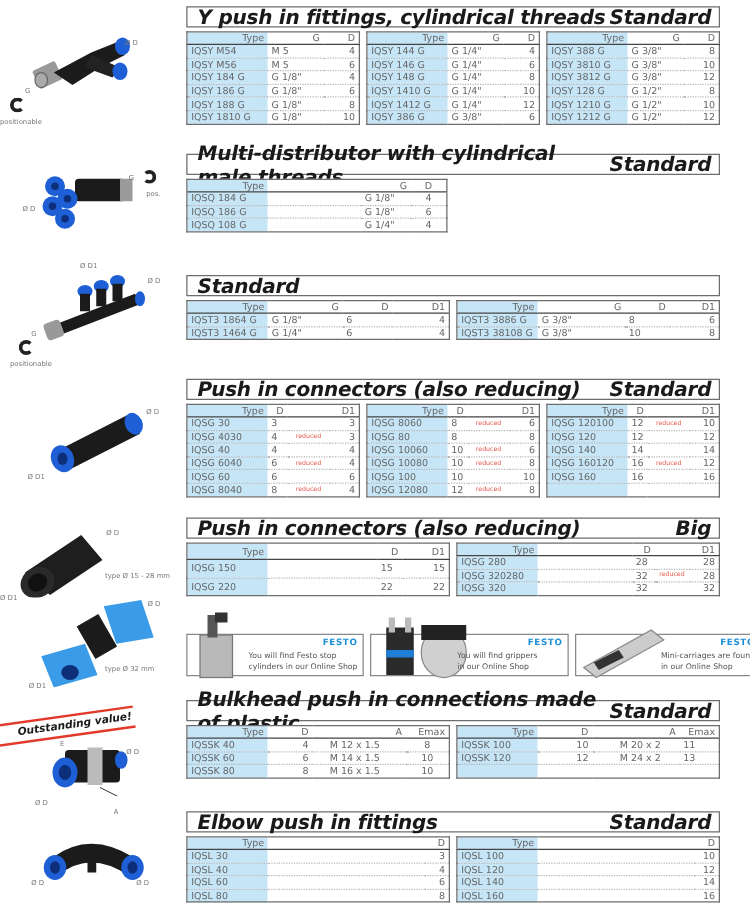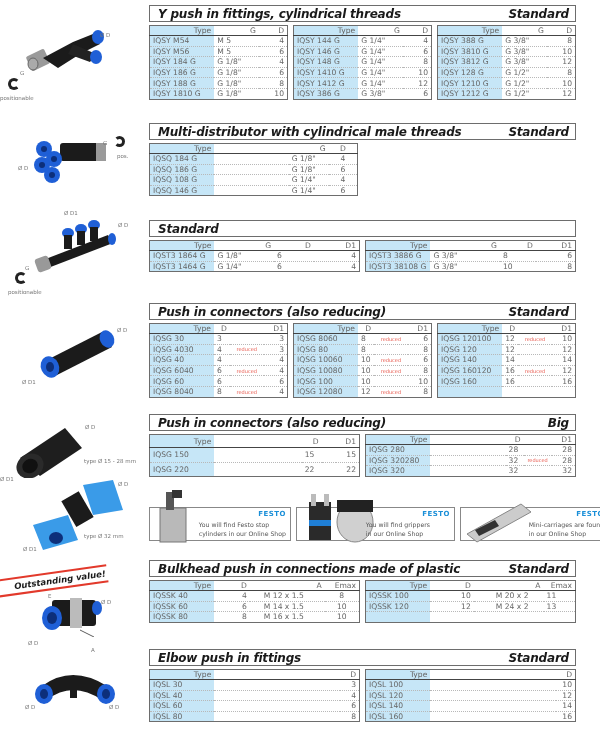--- a/index.html
+++ b/index.html
@@ -5,21 +5,21 @@
   * { box-sizing: border-box; margin: 0; padding: 0; }
   html, body { width: 600px; height: 737px; background: #ffffff; overflow: hidden; }
   body { position: relative; font-family: "DejaVu Sans", sans-serif; color: #555; }
 
   .section { position: absolute; left: 149px; width: 427px; }
   .section-header {
     height: 17px; border: 1.5px solid #6d6d6d; background: #fff;
     display: flex; justify-content: space-between; align-items: center;
     padding: 0 6px 0 8px;
     font-family: "DejaVu Sans", sans-serif; font-weight: bold; font-style: italic;
-    font-size: 12px; color: #1a1a1a; letter-spacing: -0.2px;
+    font-size: 16px; color: #1a1a1a; letter-spacing: -0.2px;
   }
   .tables { display: flex; gap: 5px; margin-top: 3px; }
   table.spec {
     border: 1.5px solid #6d6d6d; border-collapse: collapse;
     font-family: "DejaVu Sans", sans-serif; font-size: 7.6px; color: #666;
     background: #fff;
   }
   table.spec th { font-weight: normal; text-align: right; padding: 0 3px; height: 10px; border-bottom: 1.5px solid #444; color: #666; }
   table.spec td { padding: 0 3px; height: 10.6px; border-top: 1px dotted #b8b8b8; white-space: nowrap; }
   table.spec tr:nth-child(2) td { border-top: none; }
@@ -318,26 +318,20 @@
             <td></td>
             <td>G 1/8"</td>
             <td style="text-align:center">6</td>
           </tr>
       <tr>
             <td class="tcol">IQSQ 108 G</td>
             <td></td>
             <td>G 1/4"</td>
             <td style="text-align:center">4</td>
           </tr>
-      <tr>
-            <td class="tcol">IQSQ 146 G</td>
-            <td></td>
-            <td>G 1/4"</td>
-            <td style="text-align:center">6</td>
-          </tr>
     </tbody>
       </table>
   </div>
 </div>
 
 <div class="section" style="top:220px">
   <div class="section-header">
     <span>Standard</span>
   </div>
   <div class="tables">

